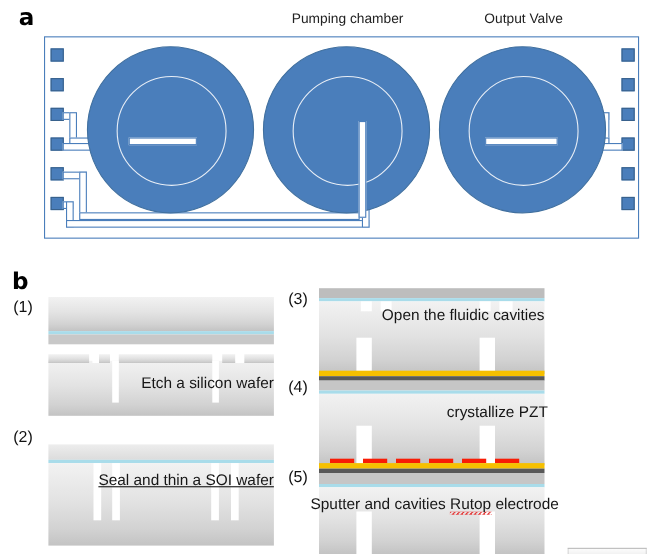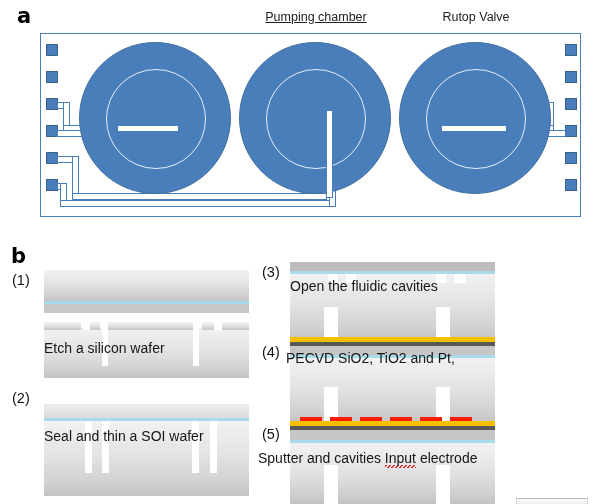--- a/index.html
+++ b/index.html
@@ -18,21 +18,21 @@
   #letter-a{left:17px;top:6px;}
   #letter-b{left:11px;top:246px;}
 
   
   #panel-a{position:absolute;left:0;top:0;width:600px;height:232px;}
   .a-title{
     position:absolute;top:10px;font-size:12.5px;color:#222;
     text-align:center;white-space:nowrap;
   }
   #a-title-0{left:76px;width:160px;}
-  #a-title-1{left:236px;width:160px;text-decoration:underline;}
+  #a-title-1{left:236px;width:160px;}
   #a-title-2{left:396px;width:160px;}
 
   .chip-frame{
     position:absolute;left:40px;top:33px;width:541px;height:184px;
     border:1.6px solid #4a7ebb;background:#fff;box-sizing:border-box;
   }
   .chamber{
     position:absolute;border-radius:50%;
     background:#4a7ebb;border:1px solid #41709f;box-sizing:border-box;
   }
@@ -56,21 +56,21 @@
   .si{
     background:linear-gradient(to bottom,#f2f2f2 0%,#e3e3e3 45%,#d2d2d2 80%,#c3c3c3 100%);
     position:absolute;
   }
   .si-flat{background:linear-gradient(to bottom,#ededed 0%,#dcdcdc 100%);position:absolute;}
   .sio2{background:#a9dcea;position:absolute;}
   .pt{background:#585858;position:absolute;}
   .pzt{background:#f6c000;position:absolute;}
   .ru{background:#f81c05;position:absolute;}
   .step-cap{
-    position:absolute;font-size:14px;color:#161616;text-align:left;
+    position:absolute;font-size:14px;color:#161616;text-align:right;
     line-height:16px;white-space:nowrap;
   }
   .step-cap.wrap{white-space:normal;}
   .spellerr{
     border-bottom:2px solid transparent;
     background-image:repeating-linear-gradient(135deg,#e53232 0 1.5px,transparent 1.5px 3px);
     background-repeat:repeat-x;background-size:4px 3px;background-position:0 100%;
     padding-bottom:2px;
   }
 
@@ -87,21 +87,21 @@
 </head>
 <body>
 
 <div class="fig">
 
   <div id="panel-a">
 
     <div class="panel-letter" id="letter-a">a</div>
 
     <div class="a-title" id="a-title-1">Pumping chamber</div>
-    <div class="a-title" id="a-title-2">Rutop Valve</div>
+    <div class="a-title" id="a-title-2">Output Valve</div>
 
     <div class="chip-frame">
 
       <div class="pad" style="left:5px;  top:10px;"></div>
       <div class="pad" style="left:5px;  top:37px;"></div>
       <div class="pad" style="left:5px;  top:64px;"></div>
       <div class="pad" style="left:5px;  top:91px;"></div>
       <div class="pad" style="left:5px;  top:118px;"></div>
       <div class="pad" style="left:5px;  top:145px;"></div>
 
@@ -182,21 +182,21 @@
     <div class="xsec" style="left:44px;top:172px;width:205px;height:92px;">
       <div class="si-flat" style="left:0;top:0;width:205px;height:14px;"></div>
       <div class="sio2" style="left:0;top:14px;width:205px;height:3px;"></div>
       <div class="si" style="left:0;top:17px;width:205px;height:75px;"></div>
       <div style="position:absolute;left:41px;top:17px;width:7px;height:52px;background:#ffffff;"></div>
       <div style="position:absolute;left:58px;top:17px;width:7px;height:52px;background:#ffffff;"></div>
       <div style="position:absolute;left:148px;top:17px;width:7px;height:52px;background:#ffffff;"></div>
       <div style="position:absolute;left:166px;top:17px;width:7px;height:52px;background:#ffffff;"></div>
     </div>
 
-    <div class="step-cap" style="left:44px;top:196px;width:205px;">Seal and thin a SOI wafer</div>
+    <div class="step-cap" style="left:44px;top:196px;width:205px;text-decoration:underline;">Seal and thin a SOI wafer</div>
 
     <div class="step-num" style="left:262px;top:32px;">(3)</div>
 
     <div class="xsec" style="left:290px;top:30px;width:205px;height:78px;">
       <div class="si-flat" style="left:0;top:0;width:205px;height:9px;background:#bdbdbd;"></div>
       <div class="sio2" style="left:0;top:9px;width:205px;height:3px;"></div>
       <div class="si" style="left:0;top:12px;width:205px;height:66px;"></div>
       <div style="position:absolute;left:38px;top:12px;width:10px;height:9px;background:#ffffff;"></div>
       <div style="position:absolute;left:56px;top:12px;width:10px;height:9px;background:#ffffff;"></div>
       <div style="position:absolute;left:146px;top:12px;width:10px;height:9px;background:#ffffff;"></div>
@@ -213,21 +213,22 @@
       <div class="pzt" style="left:0;top:0;width:205px;height:5px;"></div>
       <div class="pt" style="left:0;top:5px;width:205px;height:4px;"></div>
       <div class="si-flat" style="left:0;top:9px;width:205px;height:9px;background:#c6c6c6;"></div>
       <div class="sio2" style="left:0;top:18px;width:205px;height:3px;"></div>
       <div class="si" style="left:0;top:21px;width:205px;height:65px;"></div>
       <div style="position:absolute;left:34px;top:50px;width:14px;height:36px;background:#ffffff;"></div>
       <div style="position:absolute;left:146px;top:50px;width:14px;height:36px;background:#ffffff;"></div>
     </div>
 
     <div class="step-cap wrap" style="left:286px;top:118px;width:212px;">
-      <span>PECVD SiO2, TiO2 and Pt,</span><br>
+      <br>
+      <span>crystallize PZT</span>
     </div>
 
     <div class="step-num" style="left:262px;top:194px;">(5)</div>
 
     <div class="xsec" style="left:290px;top:185px;width:205px;height:87px;">
       <div class="ru" style="left:10px; top:0;width:22px;height:4px;"></div>
       <div class="ru" style="left:40px; top:0;width:22px;height:4px;"></div>
       <div class="ru" style="left:70px; top:0;width:22px;height:4px;"></div>
       <div class="ru" style="left:100px;top:0;width:22px;height:4px;"></div>
       <div class="ru" style="left:130px;top:0;width:22px;height:4px;"></div>
@@ -235,21 +236,21 @@
       <div class="pzt" style="left:0;top:4px;width:205px;height:5px;"></div>
       <div class="pt" style="left:0;top:9px;width:205px;height:4px;"></div>
       <div class="si-flat" style="left:0;top:13px;width:205px;height:10px;background:#c6c6c6;"></div>
       <div class="sio2" style="left:0;top:23px;width:205px;height:3px;"></div>
       <div class="si" style="left:0;top:26px;width:205px;height:61px;"></div>
       <div style="position:absolute;left:34px;top:48px;width:14px;height:39px;background:#ffffff;"></div>
       <div style="position:absolute;left:146px;top:48px;width:14px;height:39px;background:#ffffff;"></div>
     </div>
 
     <div class="step-cap" style="left:258px;top:218px;width:250px;">
-      <span>Sputter and cavities </span><span class="spellerr">Input</span><span> electrode</span>
+      <span>Sputter and cavities </span><span class="spellerr">Rutop</span><span> electrode</span>
     </div>
 
     <div id="legend">
       <div class="leg-item leg-si" style="top:0px;">
         
       </div>
 
     </div>
 
   </div>

